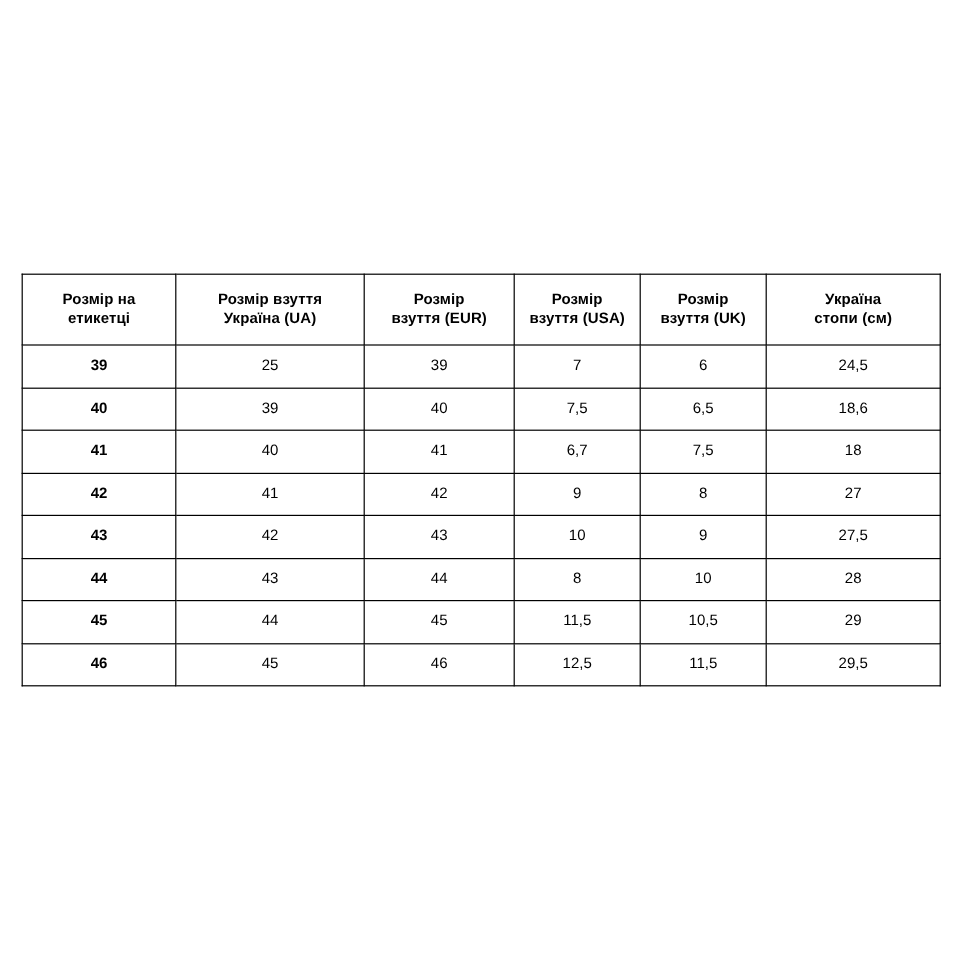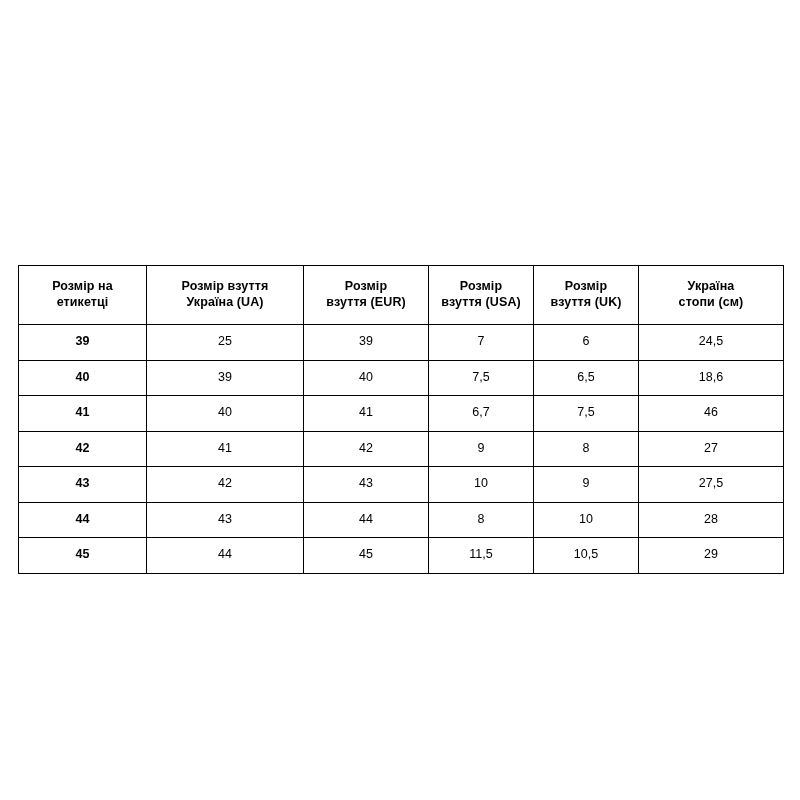--- a/index.html
+++ b/index.html
@@ -13,21 +13,20 @@
     font-family: "Liberation Sans", sans-serif;
     color: #000000;
     position: relative;
     overflow: hidden;
   }
   .sheet {
     position: absolute;
     left: 18px;
     top: 228px;
     width: 765px;
-    margin-top: 37px;
   }
   table.size-table {
     border-collapse: collapse;
     width: 765px;
     table-layout: fixed;
   }
   table.size-table th,
   table.size-table td {
     border: 1px solid #000000;
     text-align: center;
@@ -116,21 +115,21 @@
         <td>7,5</td>
         <td>6,5</td>
         <td>18,6</td>
       </tr>
       <tr>
         <td class="label-col">41</td>
         <td>40</td>
         <td>41</td>
         <td>6,7</td>
         <td>7,5</td>
-        <td>46</td>
+        <td>18</td>
       </tr>
       <tr>
         <td class="label-col">42</td>
         <td>41</td>
         <td>42</td>
         <td>9</td>
         <td>8</td>
         <td>27</td>
       </tr>
       <tr>
@@ -150,15 +149,23 @@
         <td>28</td>
       </tr>
       <tr>
         <td class="label-col">45</td>
         <td>44</td>
         <td>45</td>
         <td>11,5</td>
         <td>10,5</td>
         <td>29</td>
       </tr>
+      <tr>
+        <td class="label-col">46</td>
+        <td>45</td>
+        <td>46</td>
+        <td>12,5</td>
+        <td>11,5</td>
+        <td>29,5</td>
+      </tr>
     </tbody>
   </table>
 </div>
 
 </body></html>

